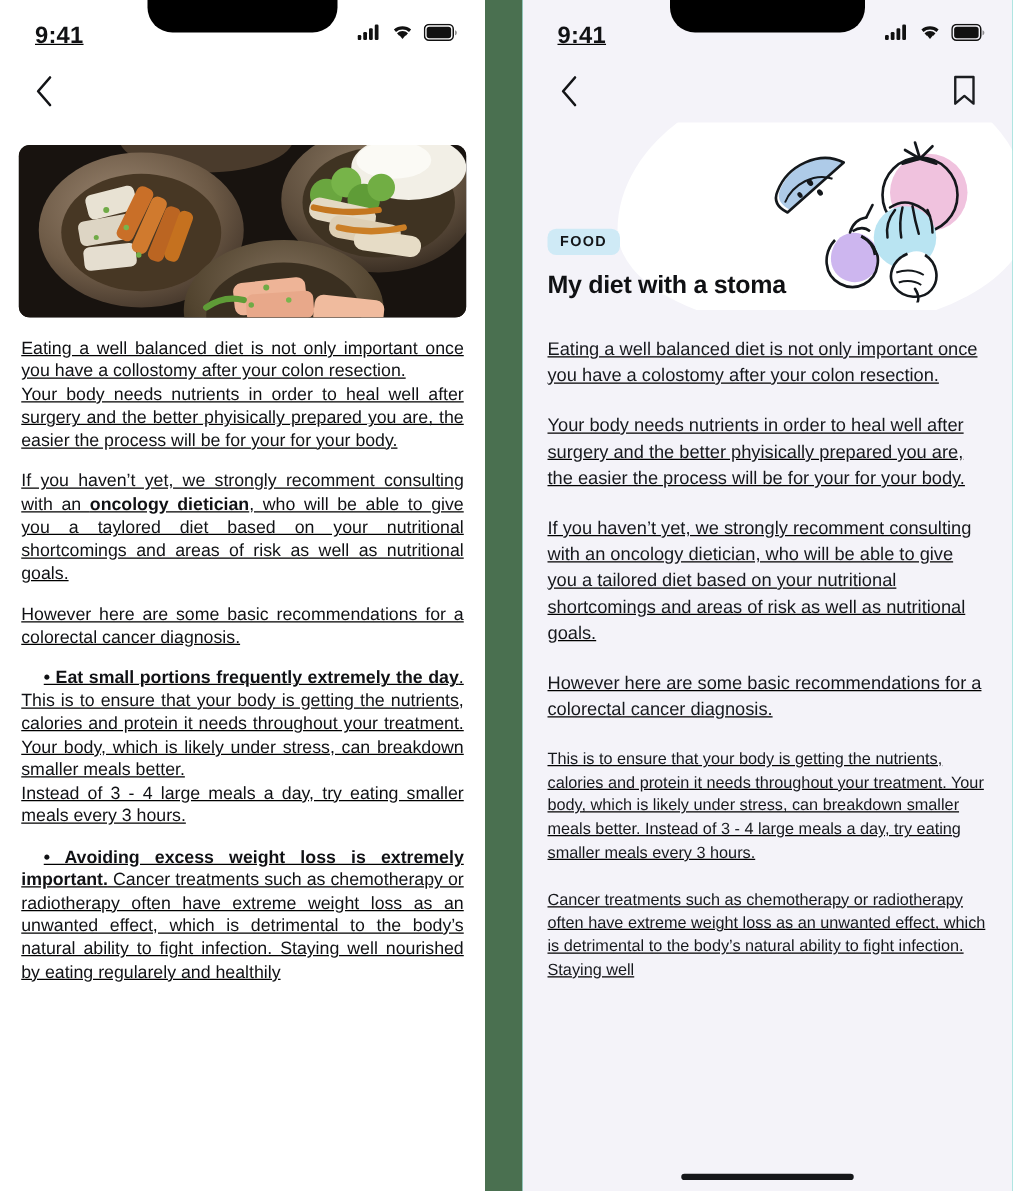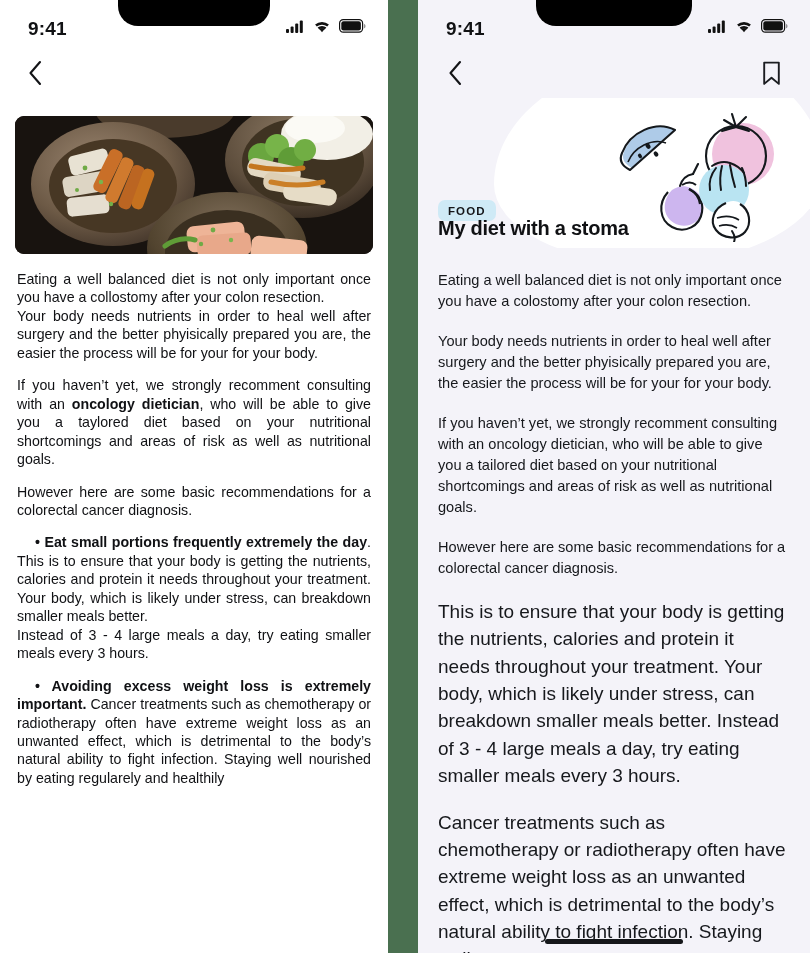--- a/index.html
+++ b/index.html
@@ -2,21 +2,21 @@
 <html><head>
 <meta charset="utf-8">
 <style>
   * { margin:0; padding:0; box-sizing:border-box; }
   html, body {
     width:810px; height:953px;
     font-family:"Liberation Sans", sans-serif;
     background:#ffffff;
     overflow:hidden;
   }
-  .stage { position:relative; width:810px; height:953px; display:flex; background:#14b8a6; }
+  .stage { position:relative; width:810px; height:953px; display:flex; background:#14b8a6;text-decoration:underline; }
 
   
   .phone-left {
     position:relative;
     width:388px; height:953px;
     background:#ffffff;
     overflow:hidden;
     flex:0 0 388px;
   }
   
@@ -81,34 +81,34 @@
   .l-p b { font-weight:700; }
 
   
   .r-hero { position:relative; height:150px; width:100%; overflow:hidden; }
   .r-hero-blob {
     position:absolute; right:-14px; top:-44px;
     width:330px; height:210px; background:#ffffff;
     border-radius:58% 42% 52% 48% / 62% 56% 44% 38%;
   }
   .r-veg { position:absolute; right:14px; top:8px; width:180px; height:136px; }
-  .r-badge-wrap { position:absolute; left:20px; bottom:27px; }
+  .r-badge-wrap { position:absolute; left:20px; bottom:44px; }
   .r-badge {
     display:inline-block; background:#cfeaf6; color:#141518;
     font-size:11.5px; font-weight:700; letter-spacing:1.1px;
     padding:5px 10px 4px 10px; border-radius:7px;
   }
   .r-title {
     position:absolute; left:20px; bottom:8px;
     font-size:20px; font-weight:700; color:#101114; letter-spacing:-0.25px;margin-top:48px;
   }
   .r-body { padding:22px 21px 0 20px; }
   .r-p { font-size:14.6px; line-height:1.44; color:#16181c; margin-bottom:19px; }
   .r-h { font-size:14.6px; line-height:1.34; font-weight:700; color:#101114; margin-bottom:2px; }
-  .r-sub { font-size:19px; line-height:1.44; color:#16181c; margin-bottom:19px; }
+  .r-sub { font-size:13px; line-height:1.44; color:#16181c; margin-bottom:19px; }
   .home-indicator {
     position:absolute; bottom:9px; left:50%; transform:translateX(-50%);
     width:138px; height:5px; border-radius:3px; background:#15171a;
   }
 </style>
 </head>
 <body>
 
 <div class="stage">
 

